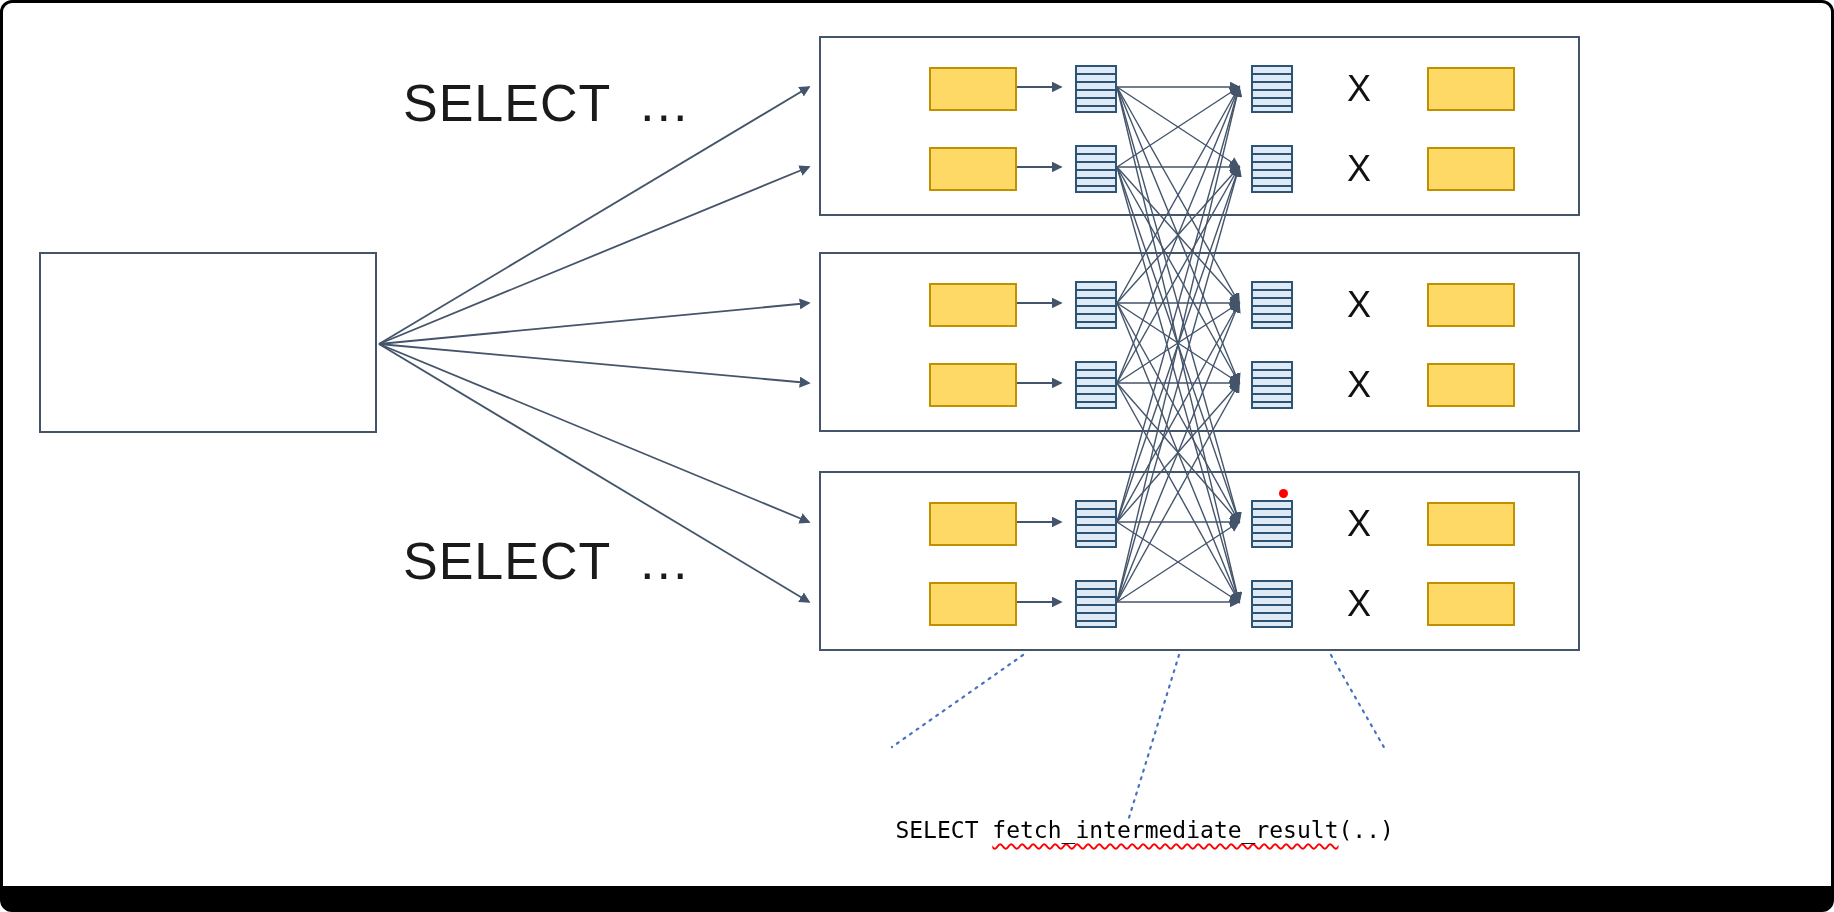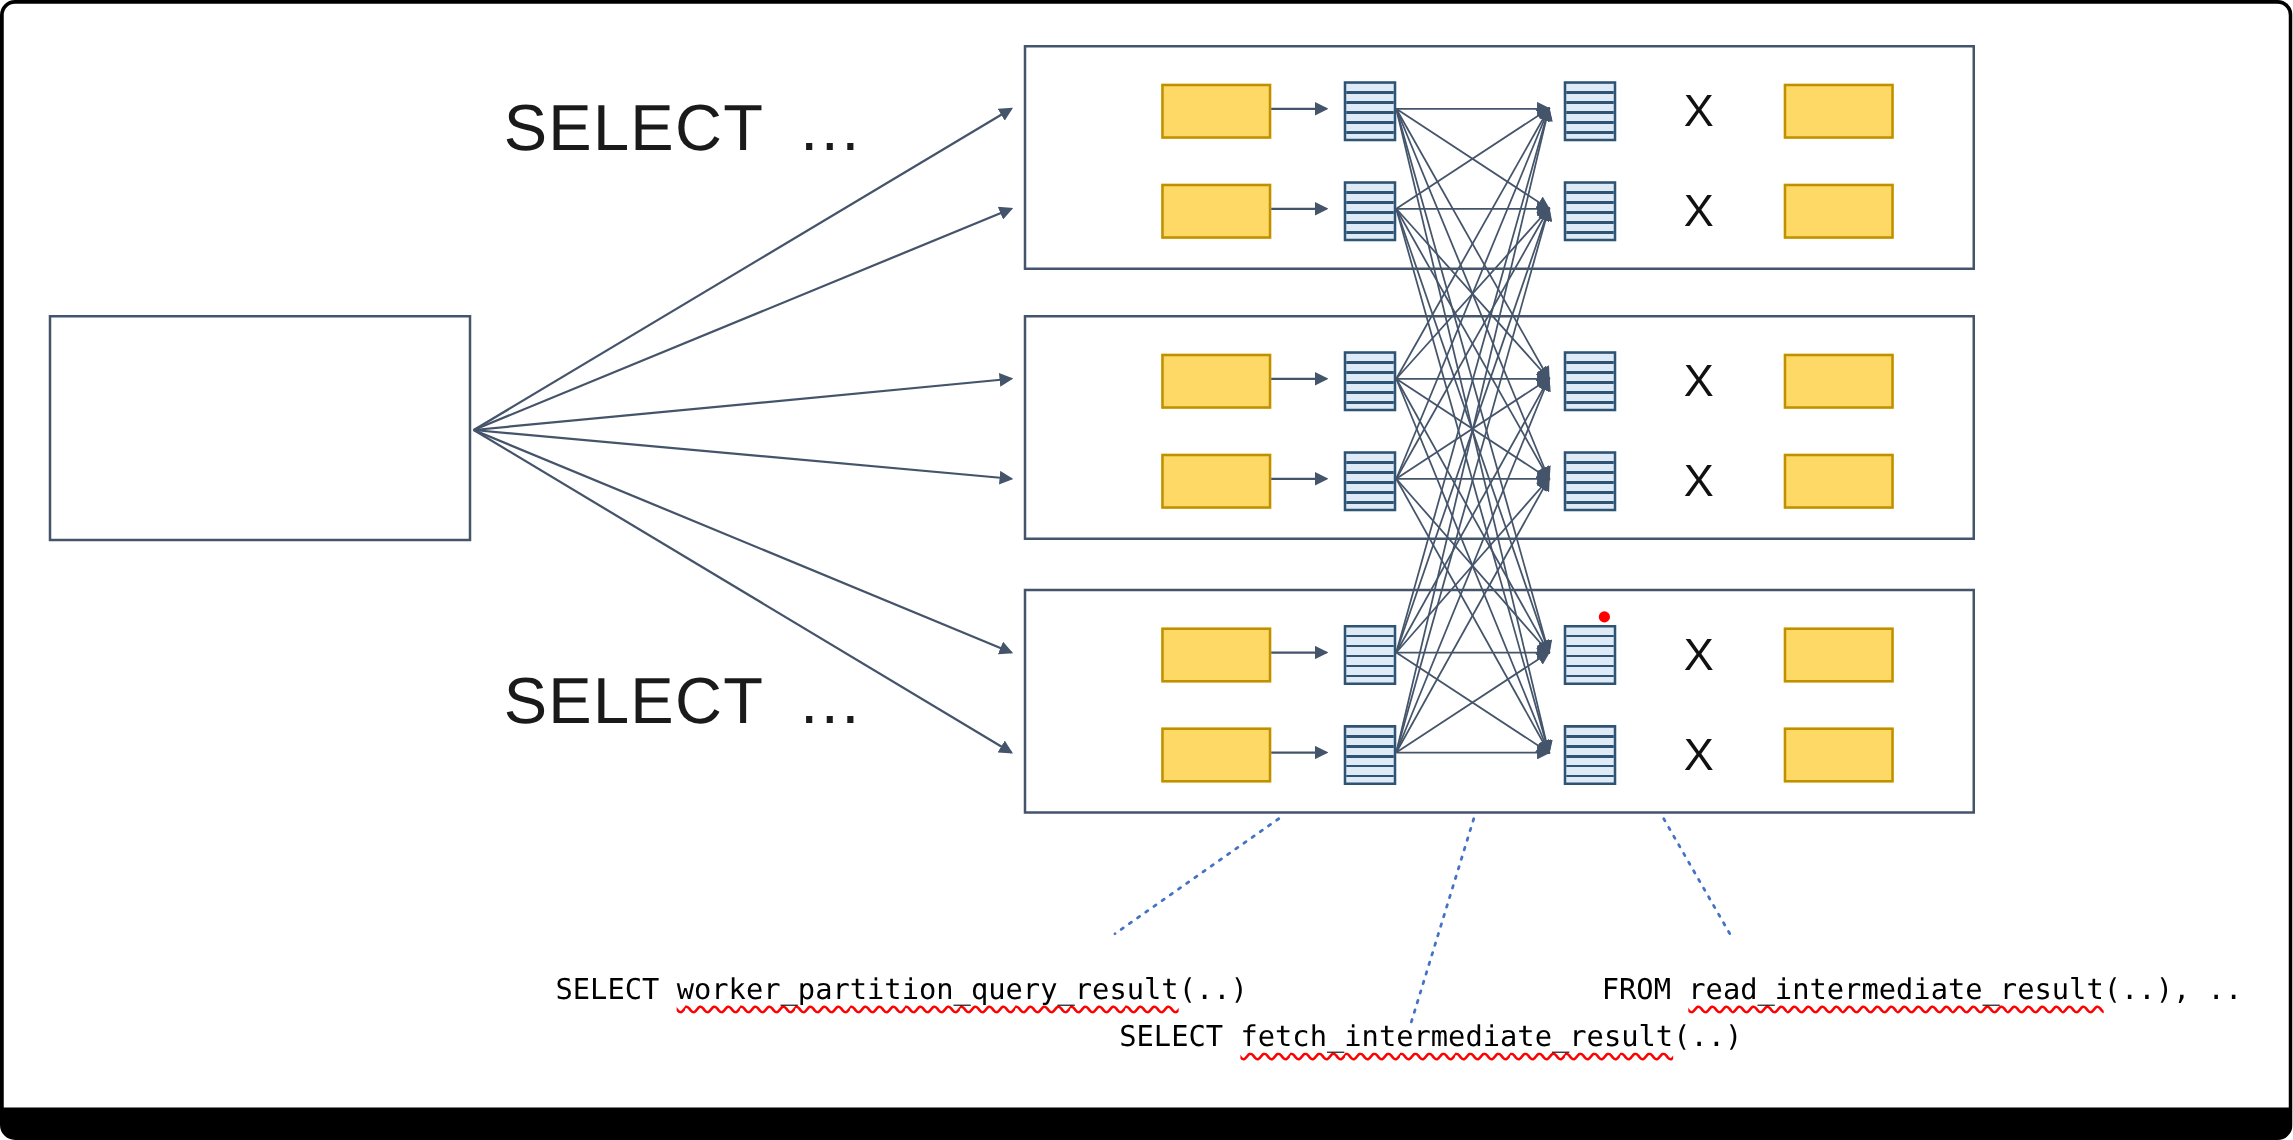--- a/index.html
+++ b/index.html
@@ -184,23 +184,17 @@
       <div class="shard shard-left"></div>
       <div class="ir-icon ir-left"></div>
       <div class="ir-icon ir-right"></div>
       <div class="join-x">X</div>
       <div class="shard shard-right"></div>
     </div>
   </div>
 
   <div class="red-dot"></div>
 
-  <div class="callout callout-1">
-    <span class="kw">SELECT </span><span class="fn">worker_partition_query_result</span><span class="args">(..)</span>
-  </div>
   <div class="callout callout-2">
     <span class="kw">SELECT </span><span class="fn">fetch_intermediate_result</span><span class="args">(..)</span>
   </div>
-  <div class="callout callout-3">
-    <span class="kw">FROM </span><span class="fn">read_intermediate_result</span><span class="args">(..), ..</span>
-  </div>
 
 </div>
 
 </body></html>

